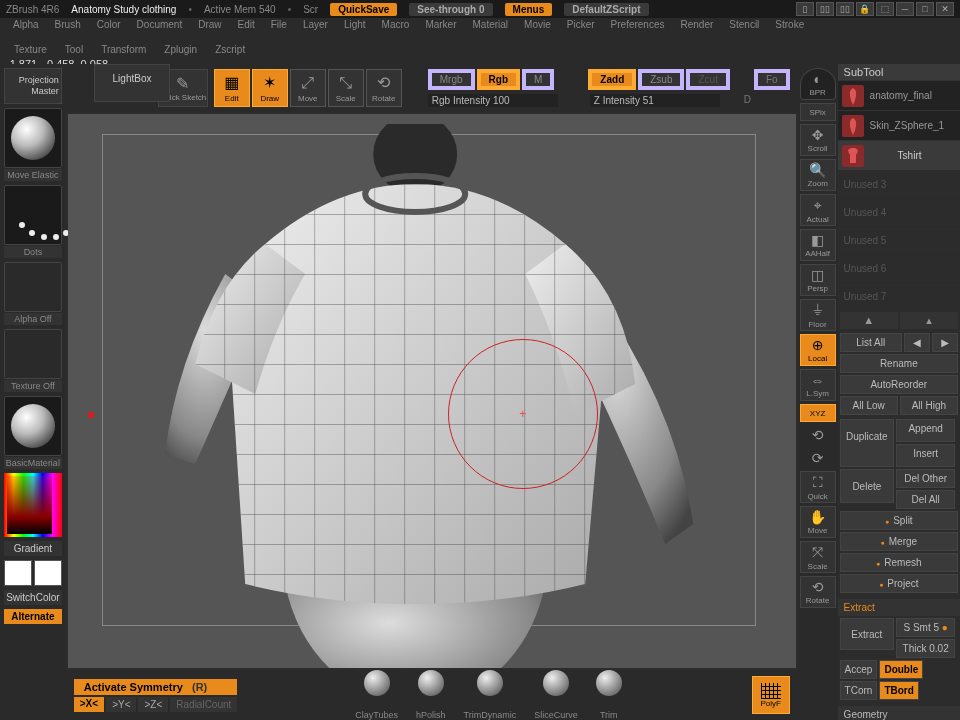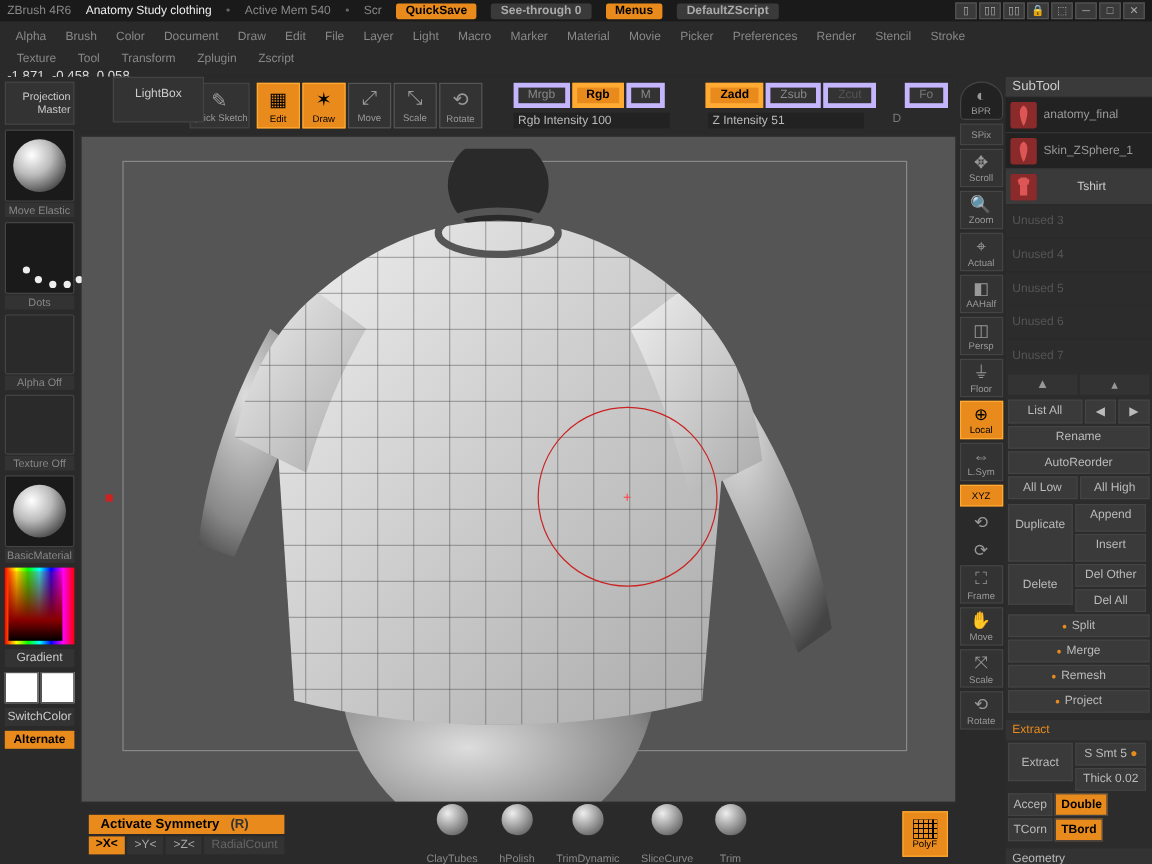--- a/index.html
+++ b/index.html
@@ -10,21 +10,21 @@
 .titlebar .title { color: #888; font-size: 10px; }
 .titlebar .scene { color: #eee; font-size: 10px; }
 .titlebar .dot { color: #666; }
 .titlebar .mem { color: #888; font-size: 10px; }
 .titlebar .rightctrl { margin-left: auto; display: flex; gap: 2px; }
 .titlebar .pill { background: #e88a1c; color: #000; padding: 1px 8px; border-radius: 2px; font-size: 10px; font-weight: bold; }
 .titlebar .pill.gray { background: #3a3a3a; color: #aaa; }
 .titlebar .tbtn { width: 18px; height: 14px; background: #3a3a3a; border: 1px solid #555; display: inline-flex; align-items: center; justify-content: center; color: #aaa; font-size: 9px; }
 
 
-.menubar { height: 16px; background: #2a2a2a; display: flex; align-items: center; padding: 12px 6px; gap: 2px; }
+.menubar { height: 16px; background: #2a2a2a; display: flex; align-items: flex-end; padding: 12px 6px; gap: 2px; }
 .menubar span { color: #888; font-size: 10px; padding: 0 7px; cursor: pointer; }
 .menubar2 { height: 14px; background: #2a2a2a; display: flex; align-items: center; padding: 0 6px; gap: 2px; }
 .menubar2 span { color: #888; font-size: 10px; padding: 0 8px; }
 
 
 .coordbar { height: 16px; background: #2a2a2a; padding: 2px 6px; color: #ddd; font-size: 11px; }
 
 
 .main { position: absolute; top: 64px; left: 0; right: 0; bottom: 0; display: flex; }
 
@@ -367,21 +367,21 @@
       </div>
     <div class="rbtn on" style="height:18px">XYZ</div>
     <div class="rbtn" style="height:20px;border:none;background:none">
         <span class="ic">⟲</span>
       </div>
     <div class="rbtn" style="height:20px;border:none;background:none">
         <span class="ic">⟳</span>
       </div>
     <div class="rbtn">
         <span class="ic">⛶</span>
-        <span>Frame</span>
+        <span>Quick</span>
       </div>
     <div class="rbtn">
         <span class="ic">✋</span>
         <span>Move</span>
       </div>
     <div class="rbtn">
         <span class="ic">⤧</span>
         <span>Scale</span>
       </div>
     <div class="rbtn">

